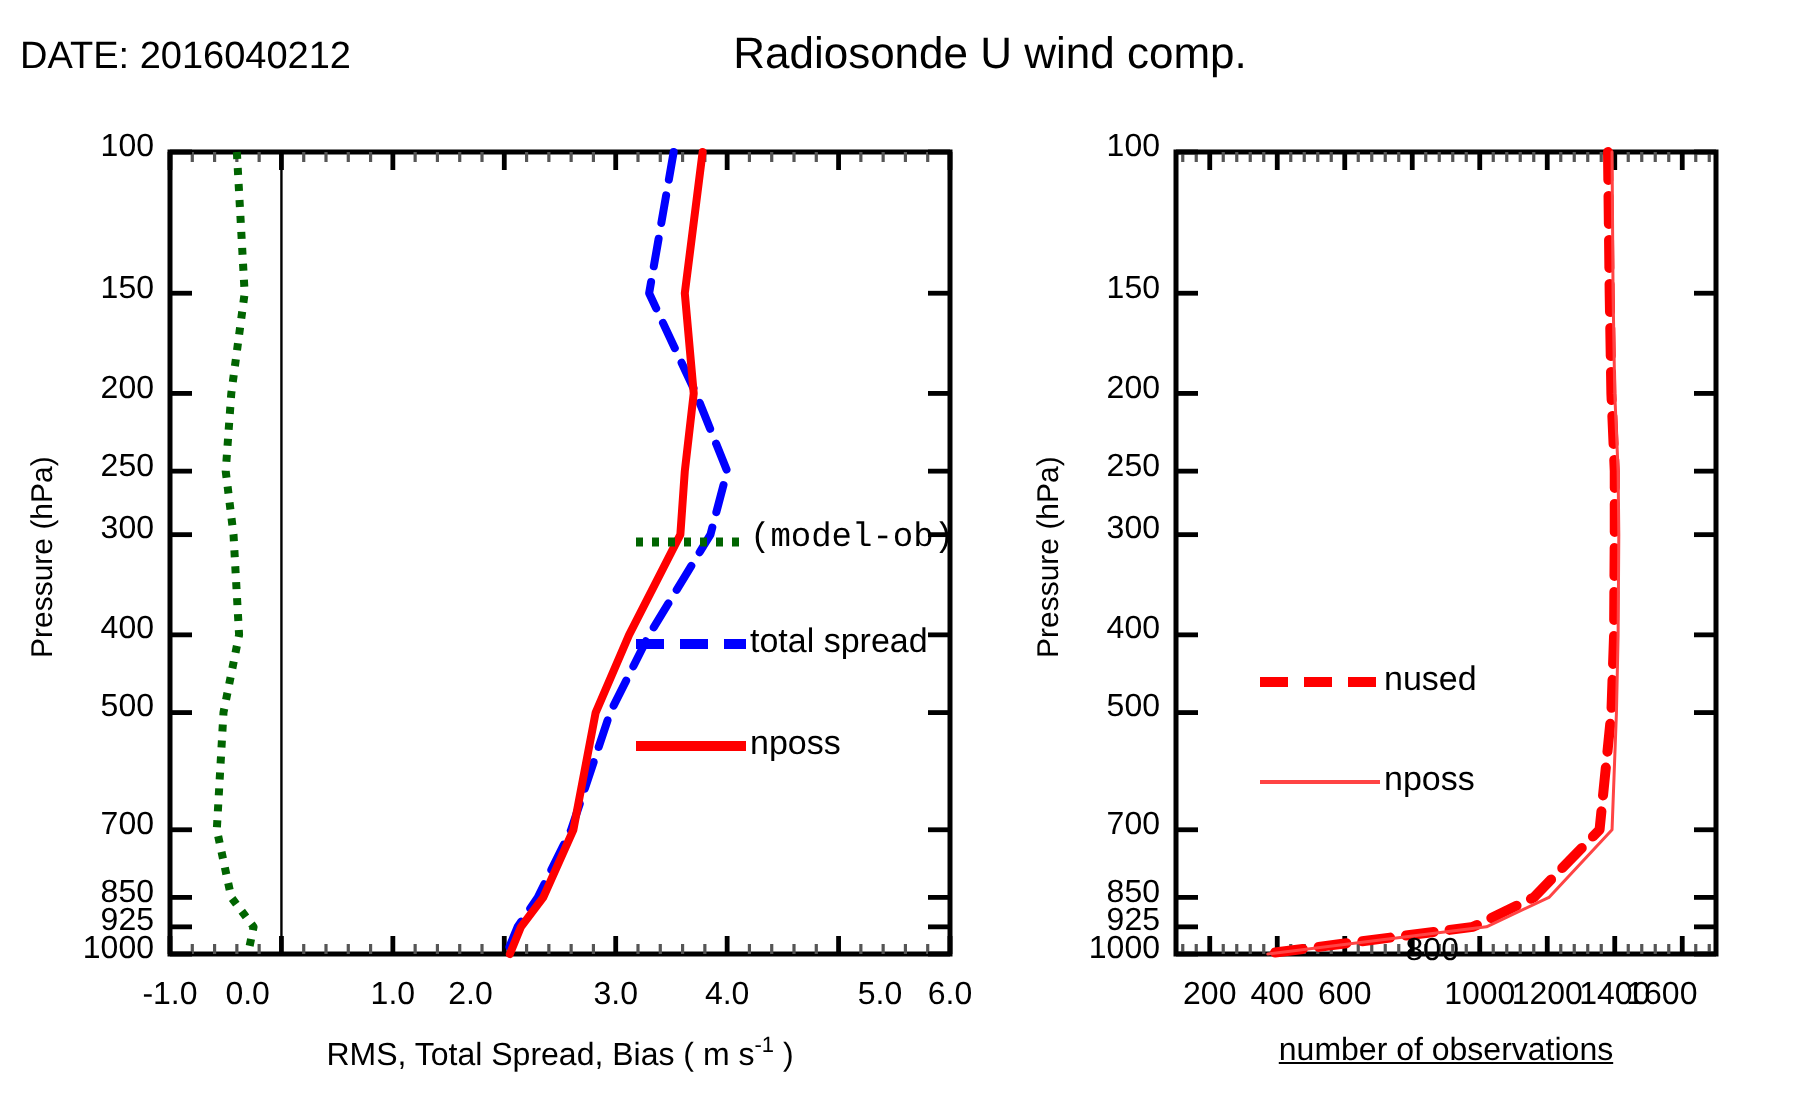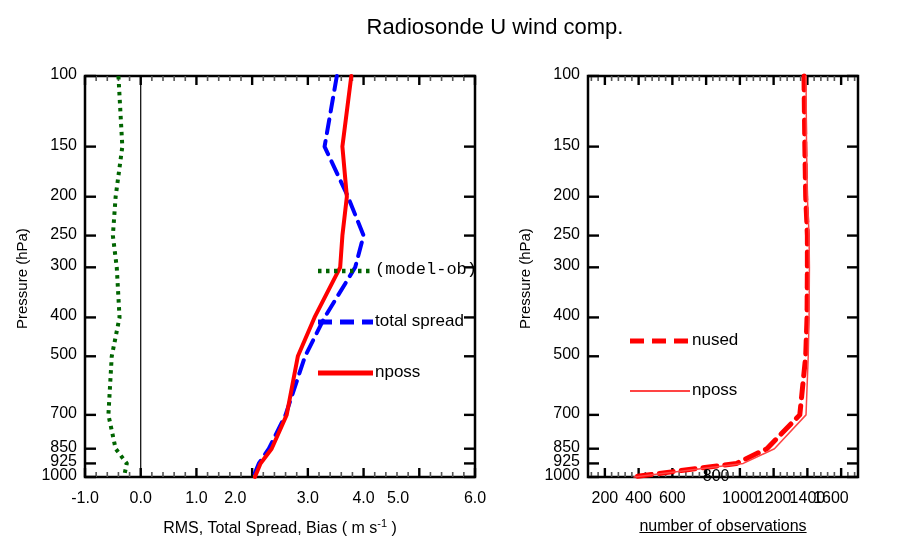--- a/index.html
+++ b/index.html
@@ -17,20 +17,21 @@
             text-align:right;}
   .tick-lab-c{position:absolute;font-size:16px;white-space:nowrap;
               text-align:center;}
   svg{position:absolute;left:0;top:0;}
   sup{font-size:11px;vertical-align:super;}
 </style>
 </head>
 <body>
 
 <div id="root">
+  <div class="txt" id="date-label">DATE: 2016040212</div>
   <div class="txt" id="main-title">Radiosonde U wind comp.</div>
 
   <svg id="plot" width="900" height="560">
       <rect x="85" y="76" width="390" height="401" fill="none" stroke="#000" stroke-width="2.5"></rect>
       <line x1="85" y1="477" x2="85" y2="468" stroke="#000" stroke-width="2.4"></line>
       <line x1="85" y1="76" x2="85" y2="85" stroke="#000" stroke-width="2.4"></line>
       <line x1="96.14285714285714" y1="477" x2="96.14285714285714" y2="472" stroke="#555" stroke-width="1.6"></line>
       <line x1="96.14285714285714" y1="76" x2="96.14285714285714" y2="81" stroke="#555" stroke-width="1.6"></line>
       <line x1="107.28571428571429" y1="477" x2="107.28571428571429" y2="472" stroke="#555" stroke-width="1.6"></line>
       <line x1="107.28571428571429" y1="76" x2="107.28571428571429" y2="81" stroke="#555" stroke-width="1.6"></line>
@@ -233,26 +234,26 @@
       <polyline points="806.02,76.00 806.53,146.61 807.38,196.71 809.06,235.57 809.40,267.33 809.06,317.43 808.22,356.29 806.02,414.88 774.47,448.70 743.25,463.42 633.90,477.00" fill="none" stroke="#f44" stroke-width="1.5" stroke-linecap="round" stroke-linejoin="round"></polyline>
       <line x1="318" y1="271" x2="373" y2="271" stroke="#006400" stroke-width="4.5" stroke-linecap="butt" stroke-dasharray="3.5,4.5"></line>
       <line x1="318" y1="322" x2="373" y2="322" stroke="#0000ff" stroke-width="5" stroke-linecap="butt" stroke-dasharray="14,8"></line>
       <line x1="318" y1="373" x2="373" y2="373" stroke="#ff0000" stroke-width="5" stroke-linecap="butt"></line>
       <line x1="630" y1="341" x2="690" y2="341" stroke="#ff0000" stroke-width="5" stroke-linecap="butt" stroke-dasharray="14,8"></line>
       <line x1="630" y1="391" x2="690" y2="391" stroke="#f44" stroke-width="2" stroke-linecap="butt"></line>
     </svg>
 
   <div id="labels">
       <div class="tick-lab-c" style="left: 57px; top: 489px; width: 56px; text-align: center;">-1.0</div>
-      <div class="tick-lab-c" style="left: 112.714px; top: 489px; width: 56px; text-align: center;">0.0</div>
+      <div class="tick-lab-c" style="left: 112.714px; top: 489px; width: 56px; text-align: left;">0.0</div>
       <div class="tick-lab-c" style="left: 168.429px; top: 489px; width: 56px; text-align: center;">1.0</div>
       <div class="tick-lab-c" style="left: 224.143px; top: 489px; width: 56px; text-align: left;">2.0</div>
       <div class="tick-lab-c" style="left: 279.857px; top: 489px; width: 56px; ">3.0</div>
       <div class="tick-lab-c" style="left: 335.571px; top: 489px; width: 56px; text-align: center;">4.0</div>
-      <div class="tick-lab-c" style="left: 370px; top: 489px; width: 56px; text-align: center;">5.0</div>
+      <div class="tick-lab-c" style="left: 412px; top: 489px; width: 56px; text-align: center;">5.0</div>
       <div class="tick-lab-c" style="left: 447px; top: 489px; width: 56px; text-align: center;">6.0</div>
       <div class="tick-lab" style="left: 19px; top: 65px; width: 58px; text-align: right;">100</div>
       <div class="tick-lab" style="left: 19px; top: 135.613px; width: 58px; text-align: right;">150</div>
       <div class="tick-lab" style="left: 19px; top: 185.713px; width: 58px; text-align: right;">200</div>
       <div class="tick-lab" style="left: 19px; top: 224.574px; width: 58px; text-align: right;">250</div>
       <div class="tick-lab" style="left: 19px; top: 256.326px; width: 58px; text-align: right;">300</div>
       <div class="tick-lab" style="left: 19px; top: 306.426px; width: 58px; text-align: right;">400</div>
       <div class="tick-lab" style="left: 19px; top: 345.287px; width: 58px; text-align: right;">500</div>
       <div class="tick-lab" style="left: 19px; top: 403.884px; width: 58px; text-align: right;">700</div>
       <div class="tick-lab" style="left: 19px; top: 437.697px; width: 58px; text-align: right;">850</div>

